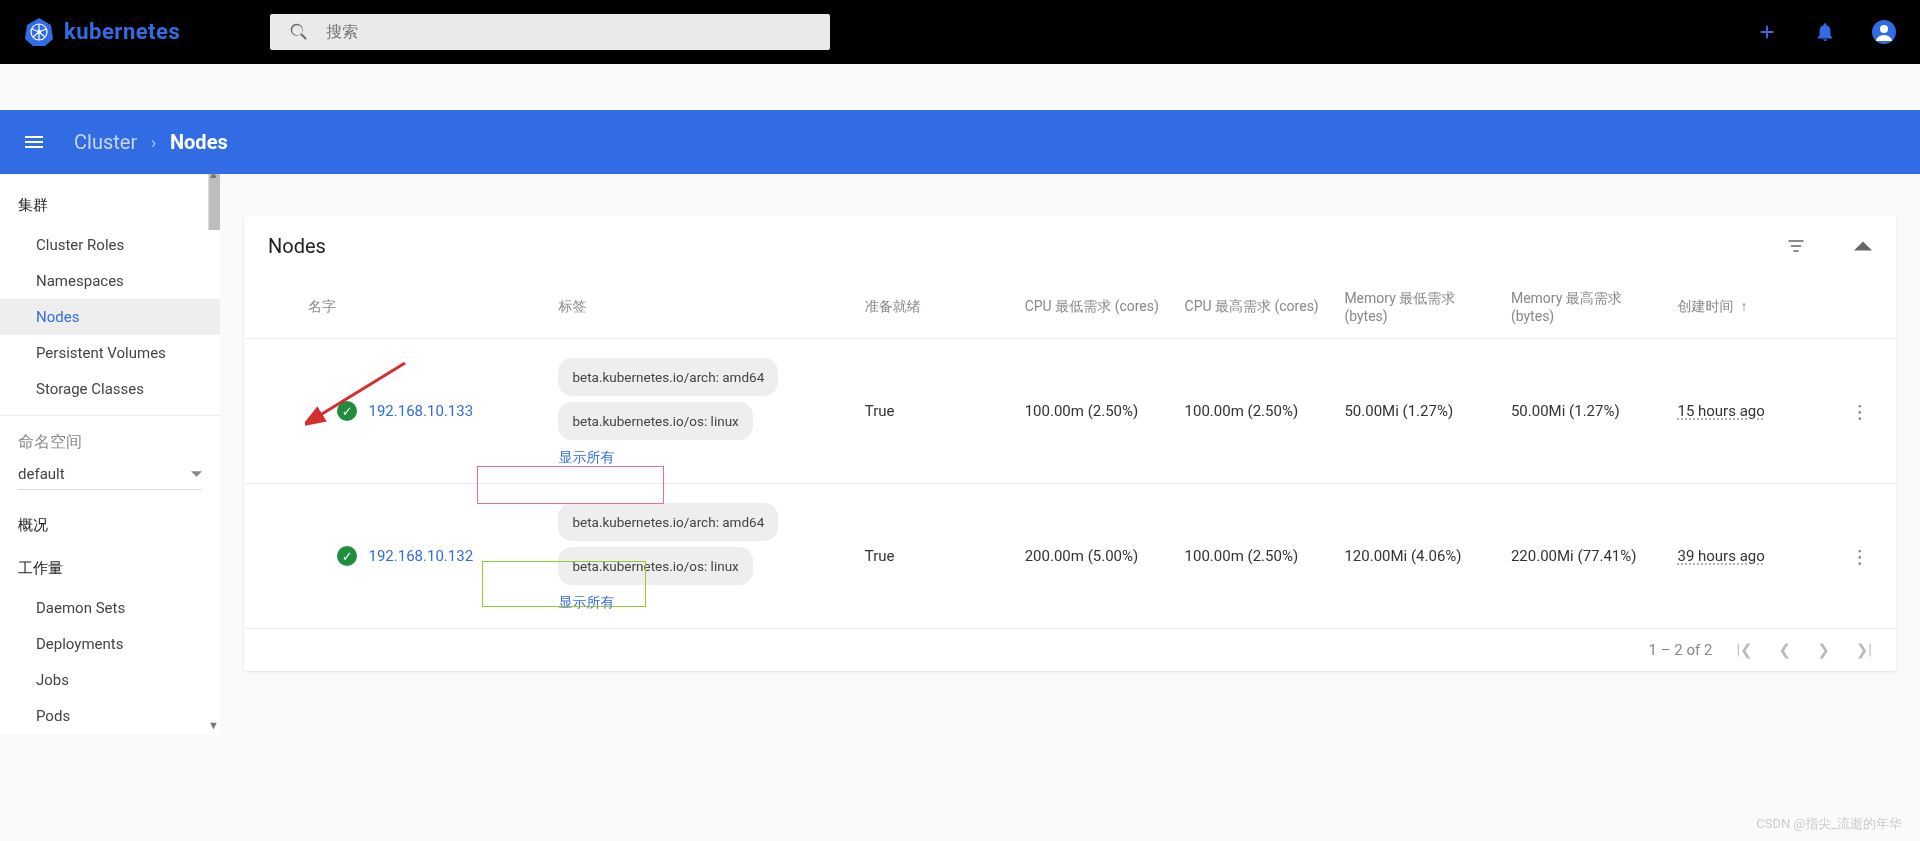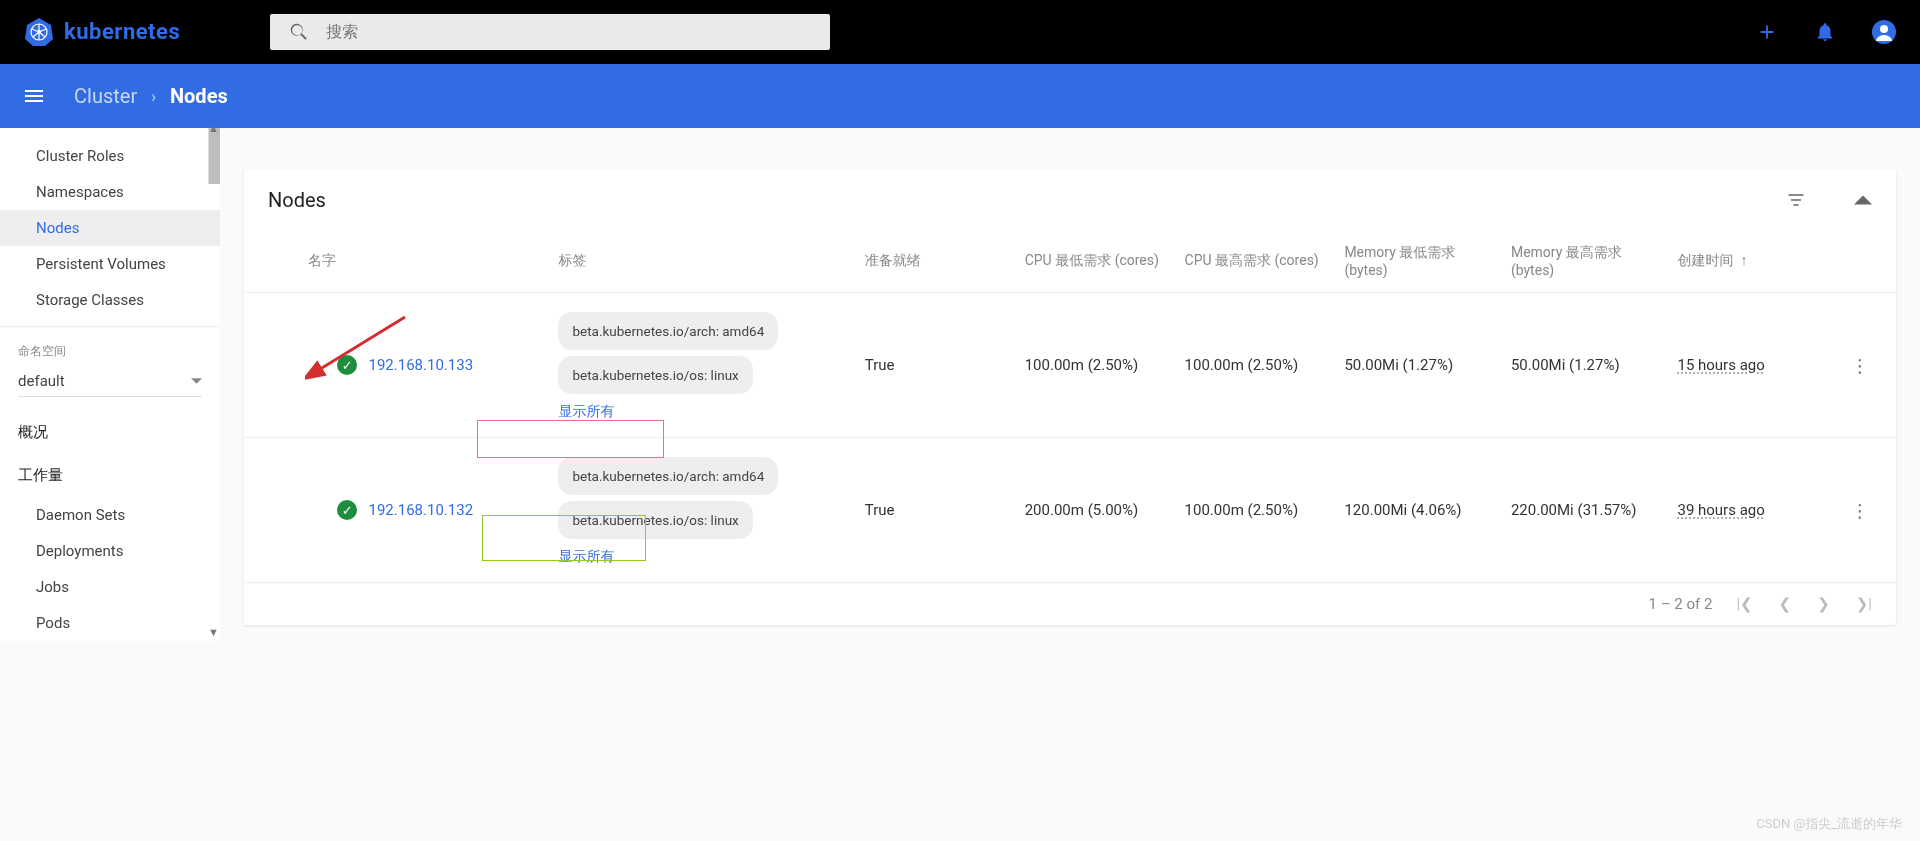--- a/index.html
+++ b/index.html
@@ -4,34 +4,34 @@
 <style>
 * { margin: 0; padding: 0; box-sizing: border-box; font-family: Roboto, Arial, sans-serif; }
 body { background: #fafafa; width: 1920px; color: #444; }
 .topbar { height: 64px; background: #000000; display: flex; align-items: center; padding: 0 24px; border-bottom: 1px solid rgba(0,0,0,0.03); }
 .logo { display: flex; align-items: center; gap: 10px; margin-right: 90px; }
 .logo-txt { color: #326ce5; font-weight: 700; font-size: 22px; letter-spacing: 0.5px; }
 .search { flex: 0 0 560px; background: #eaeaea; height: 36px; display: flex; align-items: center; padding: 0 18px; border-radius: 2px; }
 .search input { flex: 1; background: transparent; border: none; outline: none; font-size: 16px; color: #888; margin-left: 16px; }
 .search-icon { color: #666; }
 .top-icons { margin-left: auto; display: flex; gap: 36px; align-items: center; color: #326ce5; }
-.bluebar { height: 64px; background: #326ce5; display: flex; align-items: center; padding: 8px 22px; color: #fff; }
+.bluebar { height: 64px; background: #326ce5; display: flex; align-items: center; padding: 8px 22px; color: #fff; margin-top: 46px; }
 .menu-icon { color: #fff; margin-right: 28px; }
 .crumb { font-size: 20px; color: #c7d7fa; }
 .sep { margin: 0 14px; color: #c7d7fa; font-size: 16px; }
 .crumb.active { color: #fff; font-weight: 700; }
 .layout { display: flex; }
 .sidebar { width: 220px; background: #fff; padding-top: 10px; position: relative; }
 .scroll-notch { position: absolute; right: 0; top: 0; width: 12px; height: 56px; background: #bdbdbd; border-left: 1px solid #ddd; }
 .scroll-arrow { position: absolute; right: 1px; top: -6px; color: #777; font-size: 11px; }
 .scroll-arrow.bot { top: auto; bottom: -6px; }
 .sec-hdr { padding: 12px 18px; color: #222; font-size: 15px; }
 .side-item { padding: 9px 18px 9px 36px; font-size: 15px; color: #444; cursor: pointer; }
 .side-item.sel { background: #eee; color: #326ce5; }
-.ns-label { font-size: 12px; color: #888; padding: 8px 18px 4px; }
+.ns-label { font-size: 16px; color: #888; padding: 8px 18px 4px; }
 .ns-select { margin: 4px 18px 14px; display: flex; align-items: center; justify-content: space-between; color: #444; font-size: 15px; border-bottom: 1px solid #ddd; padding: 4px 0 6px; }
 .divider { height: 1px; background: #eee; margin: 8px 0; }
 .main { flex: 1; padding: 42px 24px 0 24px; position: relative; }
 .arrow-annot { position: absolute; left: 85px; top: 185px; pointer-events: none; z-index: 10; }
 .card { background: #fff; border-radius: 2px; box-shadow: 0 1px 3px rgba(0,0,0,0.1); }
 .card-head { display: flex; align-items: center; padding: 18px 24px; }
 .card-title { font-size: 20px; color: #222; }
 .card-actions { margin-left: auto; display: flex; gap: 48px; color: #666; }
 table { width: 100%; border-collapse: collapse; }
 th { text-align: left; padding: 14px 8px; font-weight: 400; font-size: 14px; color: #888; border-bottom: 1px solid #eee; }
@@ -101,20 +101,21 @@
   <span class="sep">›</span>
   <span class="crumb active">Nodes</span>
 </div>
 
 <div class="layout">
 
   <div class="sidebar">
     <div class="scroll-notch">
       <span class="scroll-arrow">▲</span>
     </div>
+    <div class="sec-hdr">集群</div>
     <div id="cluster-items">
         <div class="side-item">Cluster Roles</div>
         <div class="side-item">Namespaces</div>
         <div class="side-item sel">Nodes</div>
         <div class="side-item">Persistent Volumes</div>
         <div class="side-item">Storage Classes</div>
       </div>
     <div class="divider"></div>
     <div class="ns-label">命名空间</div>
     <div class="ns-select">
@@ -182,21 +183,21 @@
               <td><span class="underline">15 hours ago</span></td>
               <td><span class="kebab">⋮</span></td>
             </tr>
             <tr>
               <td class="status-col"><span class="check">✓</span>&nbsp;&nbsp;&nbsp;<span class="link">192.168.10.132</span></td>
               <td class="chips-cell"><span class="chip">beta.kubernetes.io/arch: amd64</span><br><span class="chip">beta.kubernetes.io/os: linux</span><span class="show-all">显示所有</span></td>
               <td>True</td>
               <td>200.00m (5.00%)</td>
               <td>100.00m (2.50%)</td>
               <td>120.00Mi (4.06%)</td>
-              <td>220.00Mi (31.57%)</td>
+              <td>220.00Mi (77.41%)</td>
               <td><span class="underline">39 hours ago</span></td>
               <td><span class="kebab">⋮</span></td>
             </tr>
           </tbody>
       </table>
       <div class="pager">
         <span>1 – 2 of 2</span>
         <div class="pager-icons">
           <span class="dis">|❮</span>
           <span class="dis">❮</span>

